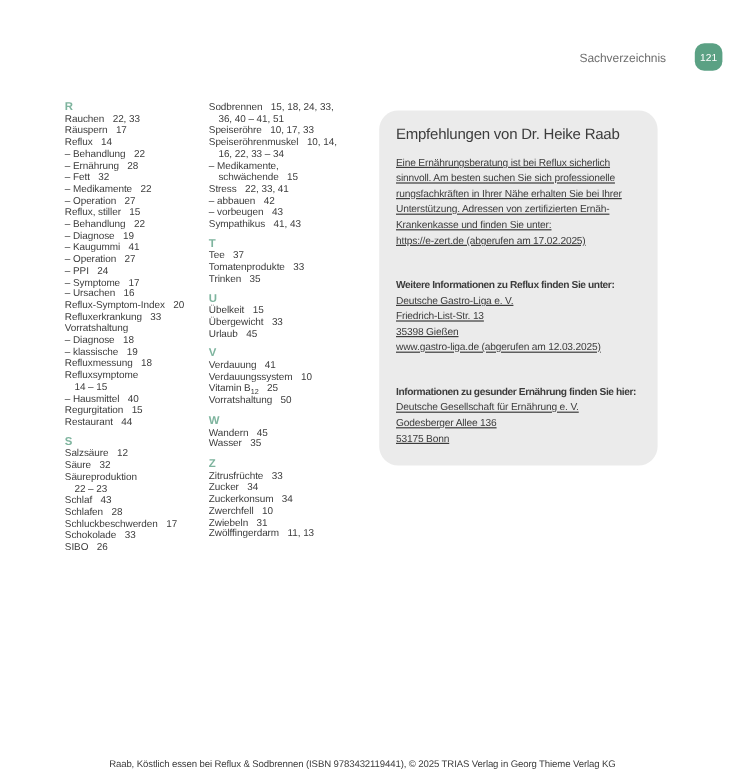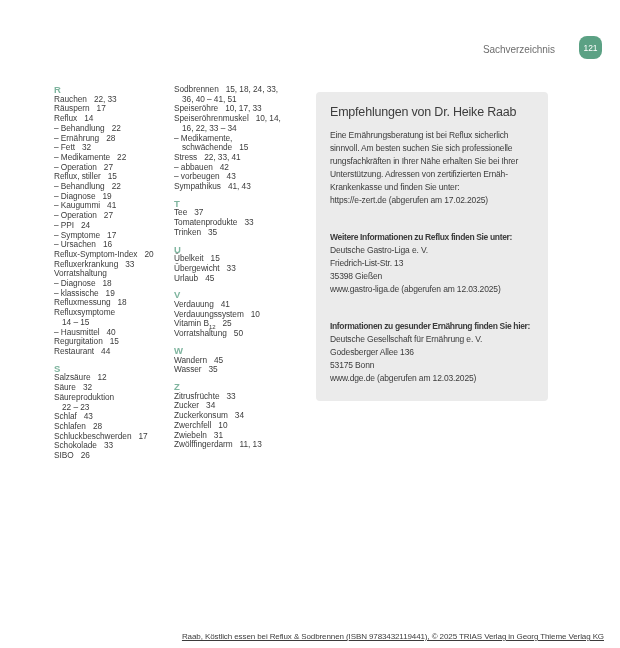--- a/index.html
+++ b/index.html
@@ -61,57 +61,56 @@
 
   
   #infobox {
     position: absolute;
     left: 316px;
     top: 92px;
     width: 232px;
     min-height: 281px;
     box-sizing: border-box;
     background: var(--boxbg, #ebebeb);
-    border-radius: 4px;
+    border-radius: 16px;
     padding: 13px 14px 16px 14px;
     overflow: hidden;
   }
   .ib-title {
     font-size: 12.5px;
     font-weight: normal;
     letter-spacing: -0.2px;
     margin: 0 0 10px 0;
     color: #3c3c3c;
     white-space: nowrap;
   }
   .ib-block {
     margin-top: 24px;
     font-size: 8.5px;
     line-height: 13px;
     letter-spacing: -0.15px;
   }
   .ib-block:first-of-type { margin-top: 0; }
-  .ib-line { white-space: nowrap; }
+  .ib-line { white-space: nowrap; text-decoration: underline; }
   .ib-head {
     font-weight: bold;
     letter-spacing: -0.35px;
     white-space: nowrap;
   }
 
   
   .footer {
     position: absolute;
     left: 0;
     right: 16px;
     top: 632px;
-    text-align: right;
+    text-align: center;
     font-size: 8px;
     letter-spacing: -0.1px;
     color: #3c3c3c;
-    text-decoration: underline;
   }
 </style>
 </head>
 <body>
 
 <div class="page">
 
   <div class="header-label">Sachverzeichnis</div>
 
   <div class="page-badge">
@@ -212,20 +211,19 @@
           <div class="ib-line">Deutsche Gastro-Liga e. V.</div>
           <div class="ib-line">Friedrich-List-Str. 13</div>
           <div class="ib-line">35398 Gießen</div>
           <div class="ib-line">www.gastro-liga.de (abgerufen am 12.03.2025)</div>
         </div>
         <div class="ib-block">
           <div class="ib-head">Informationen zu gesunder Ernährung finden Sie hier:</div>
           <div class="ib-line">Deutsche Gesellschaft für Ernährung e. V.</div>
           <div class="ib-line">Godesberger Allee 136</div>
           <div class="ib-line">53175 Bonn</div>
-          <div class="ib-line">www.dge.de (abgerufen am 12.03.2025)</div>
         </div>
       </div>
   </div>
 
   <div class="footer">Raab, Köstlich essen bei Reflux &amp; Sodbrennen (ISBN 9783432119441), © 2025 TRIAS Verlag in Georg Thieme Verlag KG</div>
 
 </div>
 
 </body></html>

